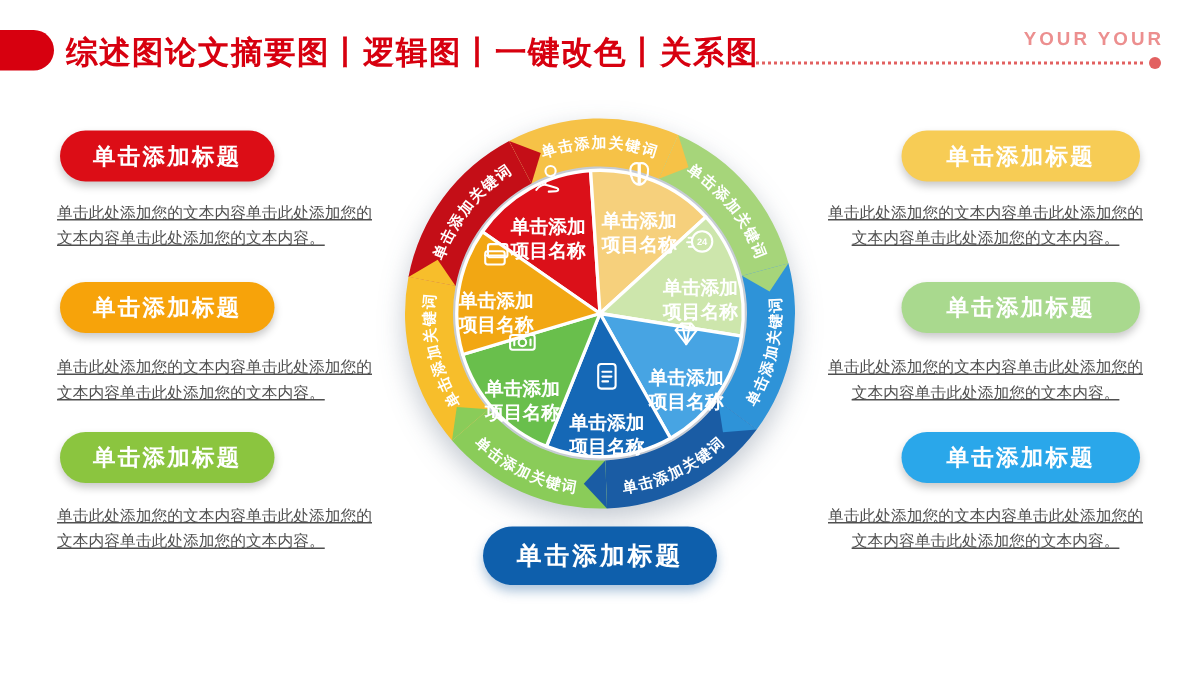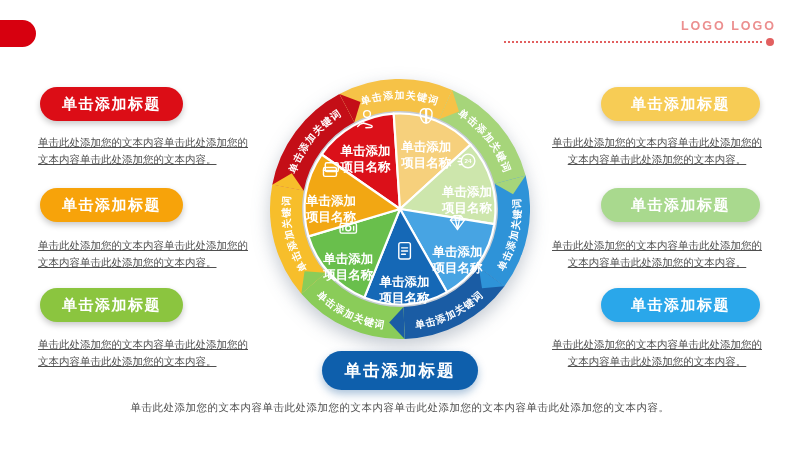--- a/index.html
+++ b/index.html
@@ -34,23 +34,24 @@
 
   .footer-caption{position:absolute;left:0;right:0;top:401px;text-align:center;
         font-size:10.5px;color:#4f4f4f;letter-spacing:.5px;}
 </style>
 </head>
 <body>
 
 <div class="slide">
 
   <div class="header-tab" style="background-color: rgb(215, 0, 15);"></div>
+  <div class="page-title" style="color: rgb(215, 0, 15);">综述图论文摘要图丨逻辑图丨一键改色丨关系图</div>
   <div class="header-dots" style="border-top-color: rgb(226, 96, 96);"></div>
   <div class="header-dot-end" style="background-color: rgb(226, 96, 96);"></div>
-  <div class="logo-text" style="color: rgb(236, 143, 143);">LOGO LOGO</div>
+  <div class="logo-text" style="color: rgb(236, 143, 143);">YOUR YOUR</div>
 
   <div class="pill pill-left" style="top: 87px; background-color: rgb(220, 13, 22);">单击添加标题</div>
   <div class="body-text body-left" style="top:134px">单击此处添加您的文本内容单击此处添加您的文本内容单击此处添加您的文本内容。</div>
 
   <div class="pill pill-left" style="top: 188px; background-color: rgb(247, 163, 10);">单击添加标题</div>
   <div class="body-text body-left" style="top:237px">单击此处添加您的文本内容单击此处添加您的文本内容单击此处添加您的文本内容。</div>
 
   <div class="pill pill-left" style="top: 288px; background-color: rgb(139, 197, 63);">单击添加标题</div>
   <div class="body-text body-left" style="top:336px">单击此处添加您的文本内容单击此处添加您的文本内容单击此处添加您的文本内容。</div>
 
@@ -145,14 +146,13 @@
         <rect x="6.4" y="4.8" width="13" height="8.8" rx="1.6"></rect>
         <rect x="4.6" y="9.6" width="13" height="8.8" rx="1.6"></rect>
         <path d="M4.6 12.4h13"></path>
       </g>
       <text x="66.88" y="138.95" text-anchor="middle" font-size="12.5" font-weight="bold" fill="#FFFFFF">单击添加</text>
       <text x="66.88" y="154.95" text-anchor="middle" font-size="12.5" font-weight="bold" fill="#FFFFFF">项目名称</text>
     </svg>
 
   <div class="center-pill" style="background-color: rgb(14, 95, 172);">单击添加标题</div>
 
-  <div class="footer-caption">单击此处添加您的文本内容单击此处添加您的文本内容单击此处添加您的文本内容单击此处添加您的文本内容。</div>
 </div>
 
 </body></html>

